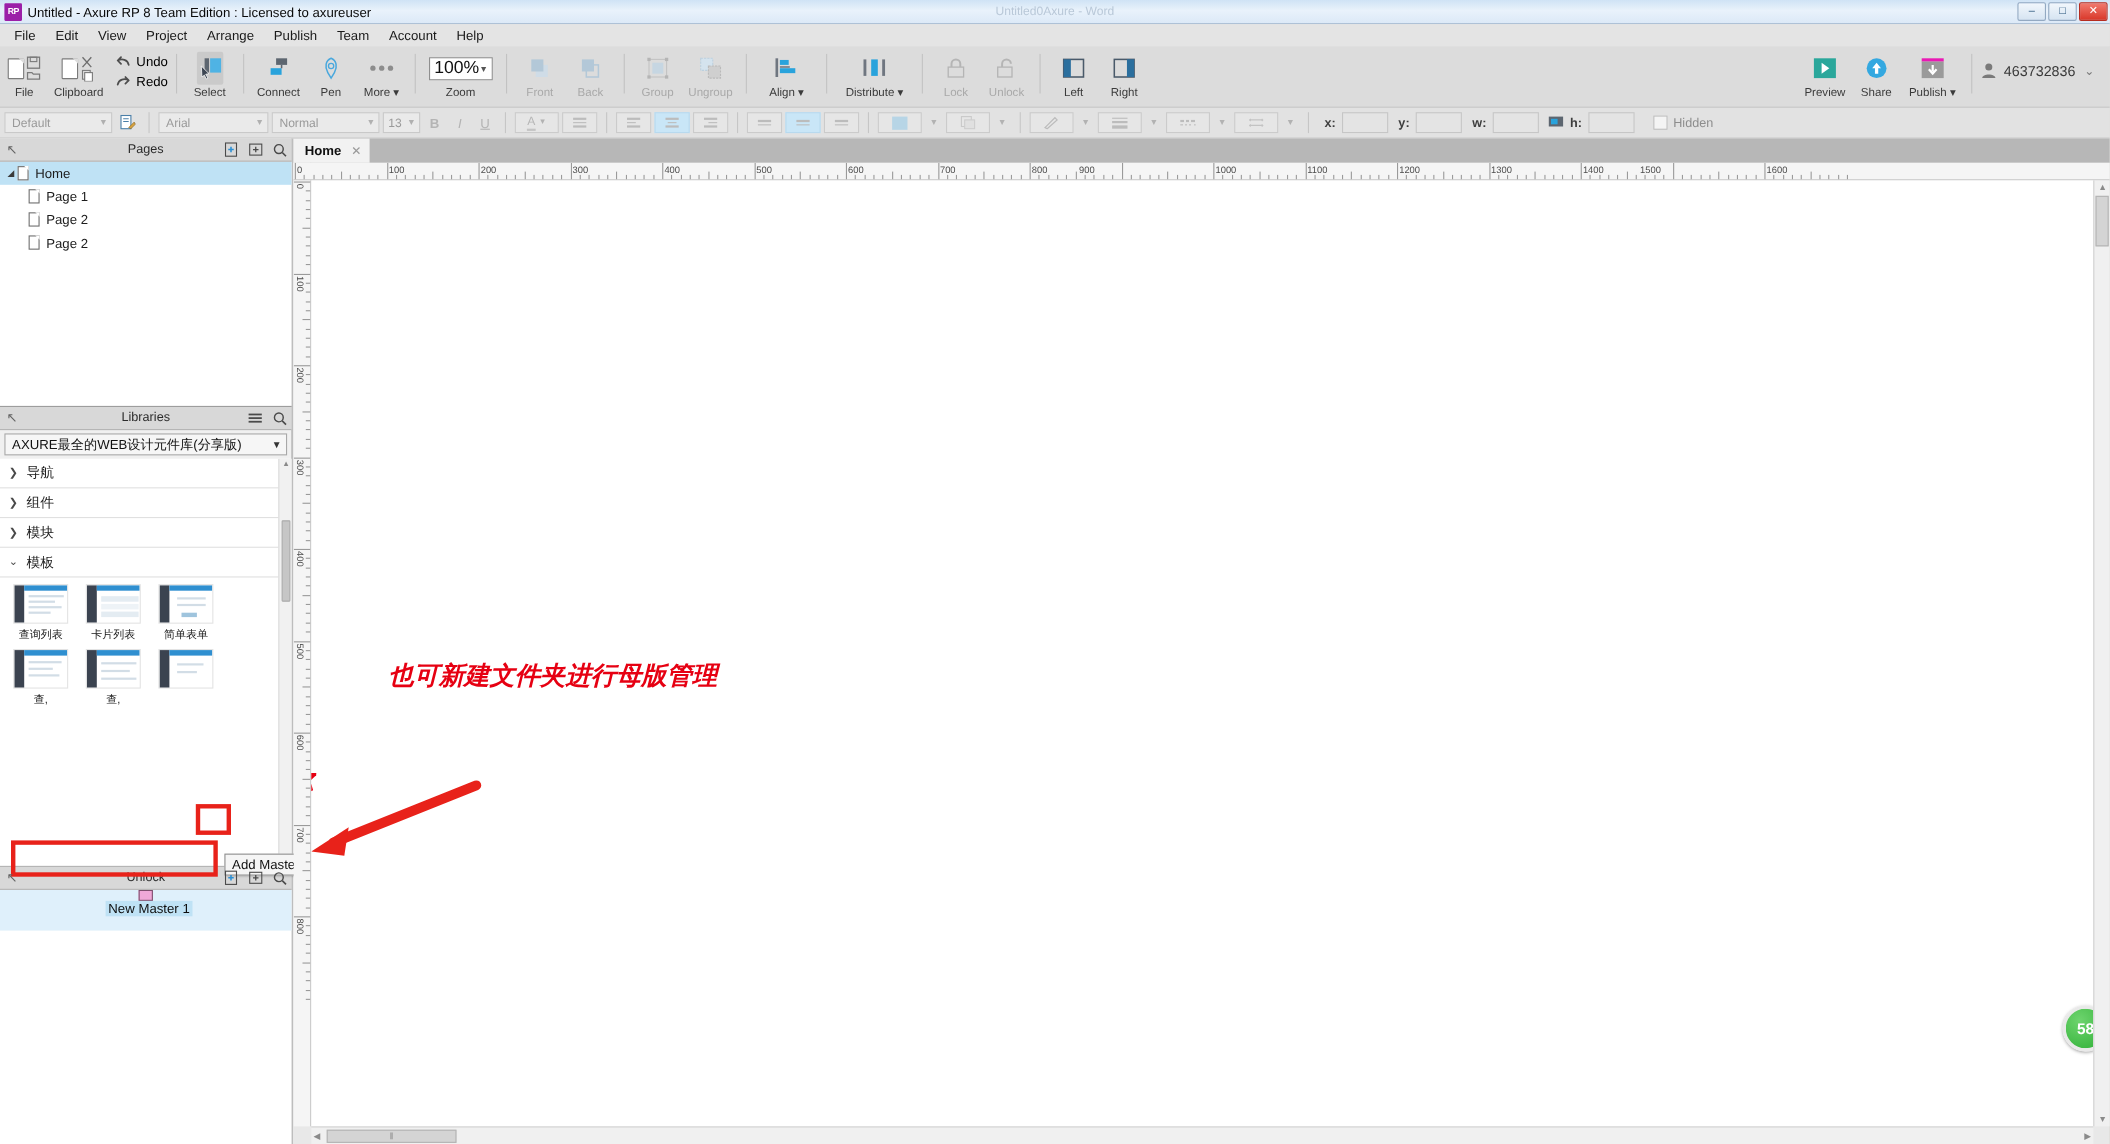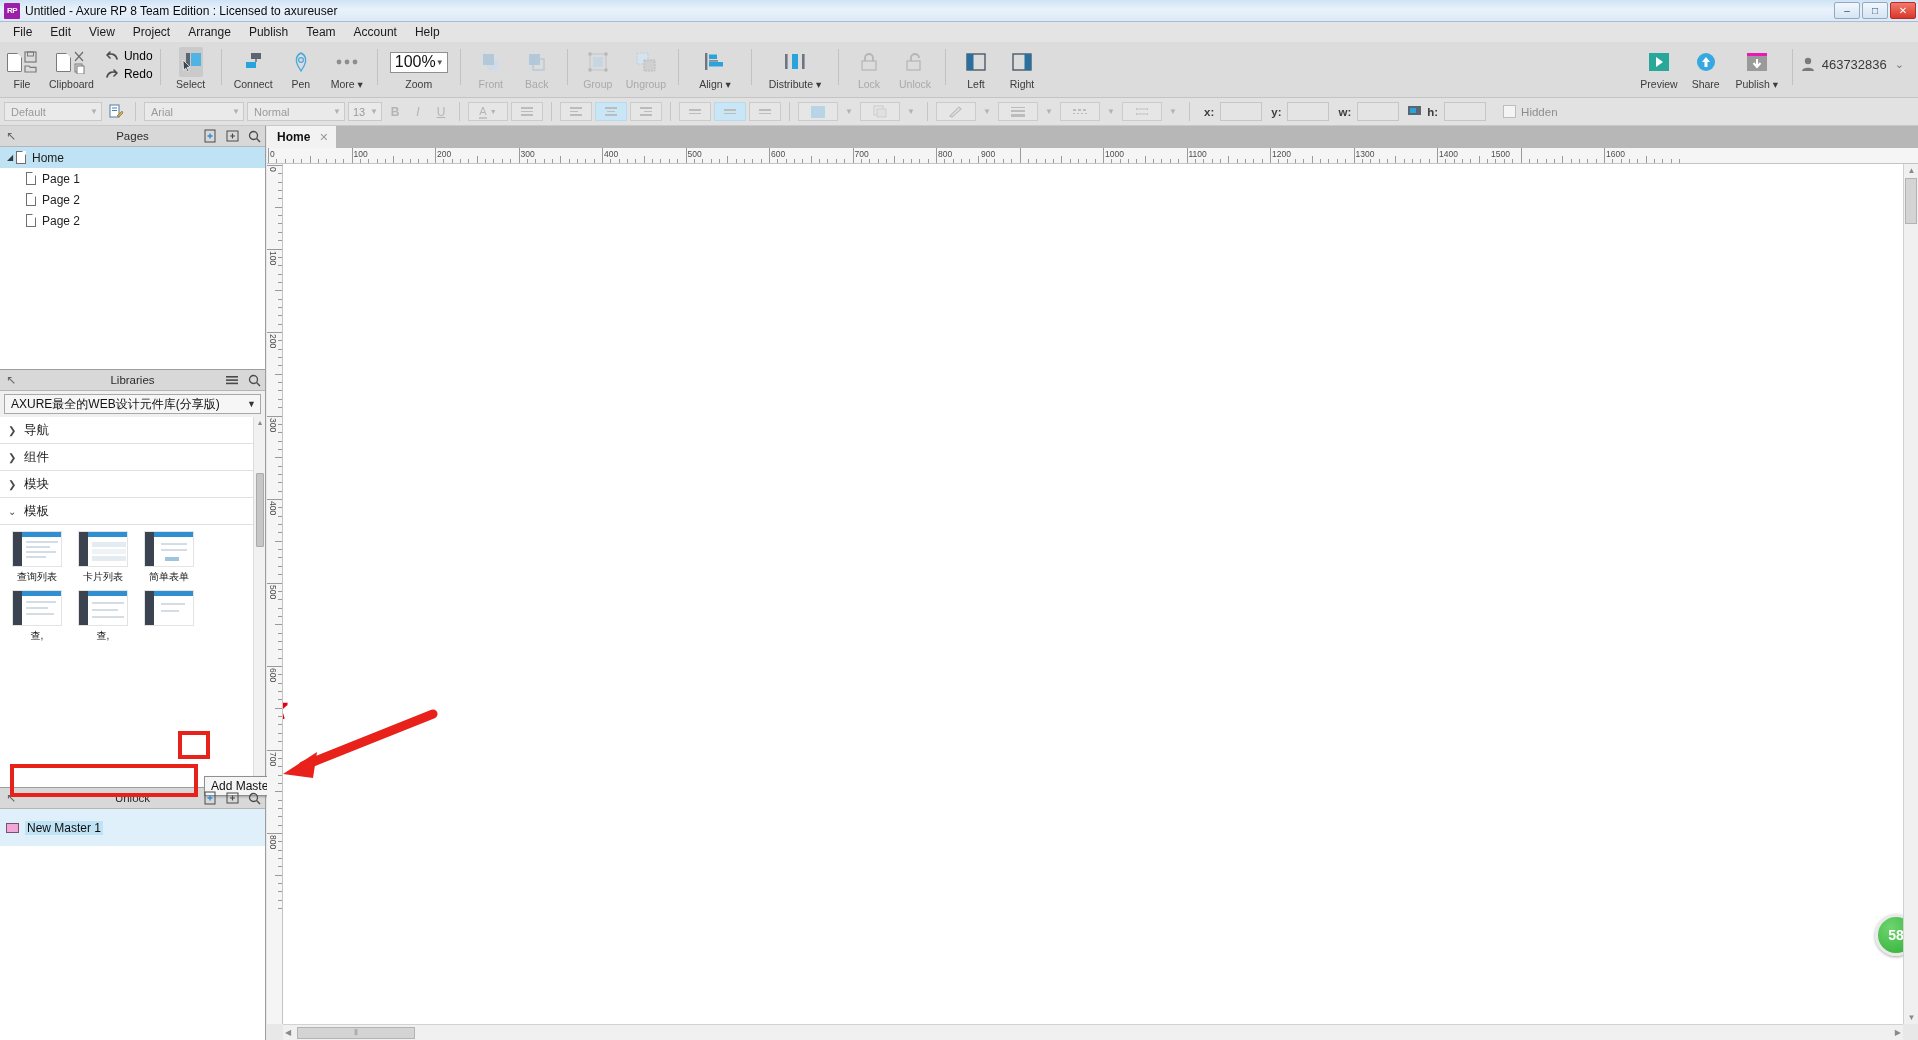--- a/index.html
+++ b/index.html
@@ -143,21 +143,21 @@
   .thumb-img { width: 50px; height: 36px; background: #fff; border: 1px solid #e3e3e3; position: relative; overflow: hidden; }
   .thumb-img .nav { position: absolute; left: 0; top: 0; width: 9px; height: 36px; background: #3b4350; }
   .thumb-img .bar { position: absolute; left: 9px; top: 0; right: 0; height: 5px; background: #2f8fd0; }
   .thumb-img .ln { position: absolute; background: #d2dde6; height: 2px; }
   .thumb-lbl { font-size: 10px; color: #161616; margin-top: 3px; white-space: nowrap; }
   .lib-scroll { position: absolute; right: 0; top: 0; width: 12px; height: 100%; background: #f1f1f1; border-left: 1px solid #dcdcdc; }
   .lib-scroll .thumbbar { position: absolute; left: 2px; width: 8px; background: #c6c6c6; border: 1px solid #ababab; border-radius: 1px; }
   .lib-scroll .arr { position: absolute; left: 2px; width: 8px; height: 9px; color: #8a8a8a; font-size: 7px; text-align: center; }
 
   .masters-list { background: #fff; height: 100%; }
-  .master-row { height: 37px; display: flex; align-items: center; padding-left: 6px; background: #dff0fb; }
+  .master-row { height: 37px; display: flex; align-items: center; padding-left: 6px; background: #dff0fb; flex-direction: column; }
   .master-ic { width: 13px; height: 10px; background: #f0a8d8; border: 1px solid #7d4f6e; margin-right: 6px; flex: none; }
   .master-name { font-size: 12px; color: #0d0d0d; background: #bfe2f5; padding: 0 2px; }
 
   .tooltip {
     position: absolute; background: #f5f5f5; border: 1px solid #8f8f8f;
     font-size: 12px; color: #111; padding: 2px 6px; box-shadow: 1px 1px 2px rgba(0,0,0,0.25);
   }
 
   
   .tabstrip { position: absolute; left: 267px; top: 126px; width: 1651px; height: 22px; background: #b7b7b7; }
@@ -209,20 +209,21 @@
   .corner-box { position: absolute; left: 267px; top: 148px; width: 16px; height: 16px; background: #f5f5f5; border-right: 1px solid #c4c4c4; border-bottom: 1px solid #c4c4c4; }
 </style>
 </head>
 <body>
 
 <div id="app">
 
   <div class="titlebar">
     <div class="title-ico">RP</div>
     <div class="title-text">Untitled - Axure RP 8 Team Edition : Licensed to axureuser</div>
+    <div class="title-center">Untitled0Axure - Word</div>
     <div class="win-btns">
       <div class="win-btn">–</div>
       <div class="win-btn">□</div>
       <div class="win-btn close">✕</div>
     </div>
   </div>
 
   <div class="menubar">
     <div class="menu-item">File</div>
     <div class="menu-item">Edit</div>
@@ -1150,20 +1151,21 @@
       <div class="rtick" style="top: 744.15px; left: 11px; height: 1px; width: 5px;"></div>
     </div>
 
   <div class="canvas">
 
     <svg width="180" height="120" viewBox="0 0 180 120" style="position:absolute;left:-10px;top:540px;">
       <path d="M160 10 L30 62" stroke="#e8221a" stroke-width="9" stroke-linecap="round"></path>
       <path d="M10 70 L44 48 L40 74 Z" fill="#e8221a"></path>
     </svg>
 
+    <div class="ann" style="left:70px; top:435px; font-size:23px;">也可新建文件夹进行母版管理</div>
     <div class="ann" style="left:-225px; top:528px; font-size:29px; letter-spacing:1px;">2、填写母版名称</div>
 
     <div class="green-badge">58</div>
   </div>
 
   <div class="scroll-v">
     <div class="sb-arrow" style="top:2px;left:0;width:15px;">▲</div>
     <div class="sb-thumb" style="top:14px;left:1px;width:12px;height:46px;"></div>
     <div class="sb-arrow" style="bottom:2px;left:0;width:15px;">▼</div>
   </div>

